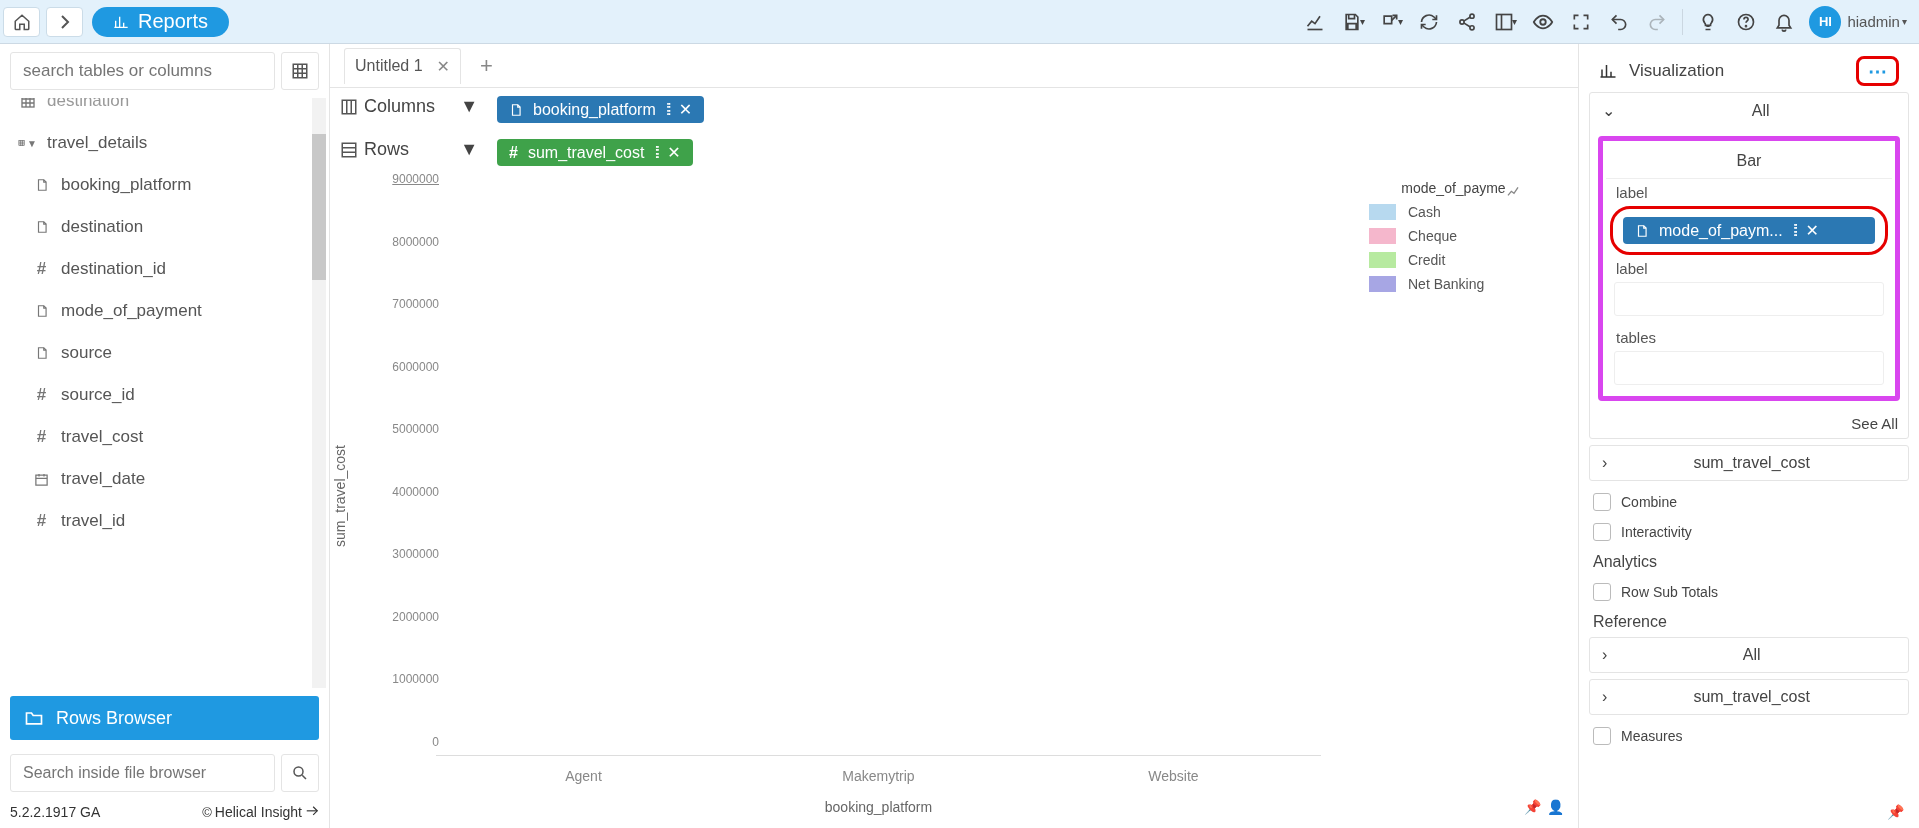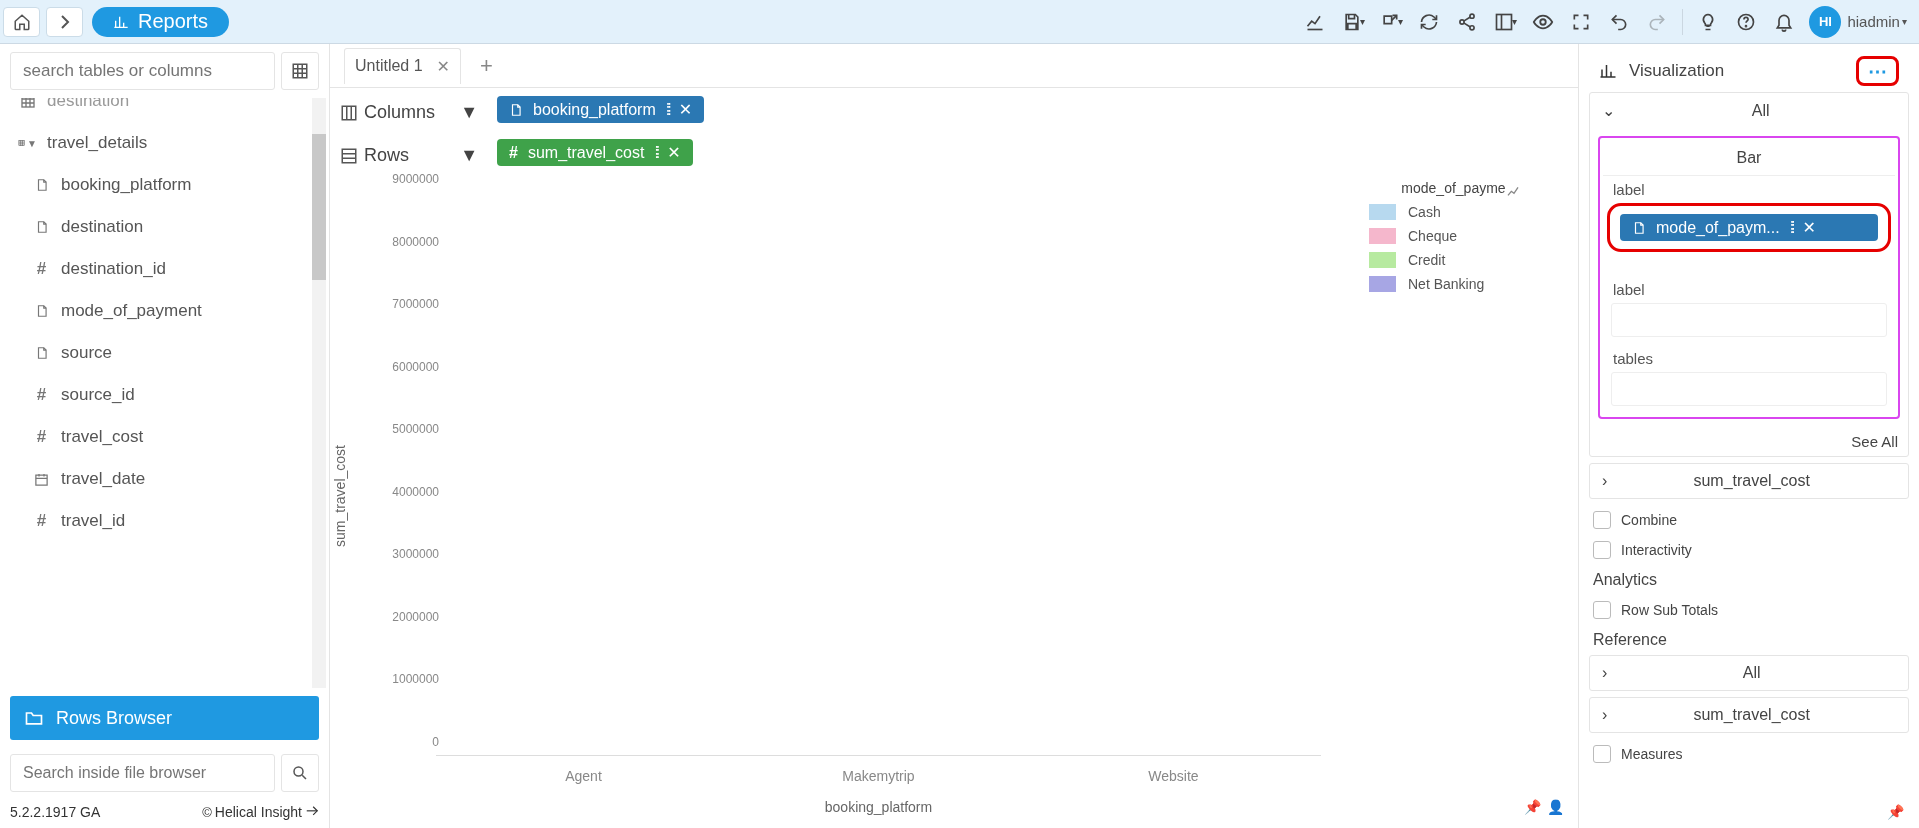--- a/index.html
+++ b/index.html
@@ -40,21 +40,21 @@
 .status-row .right{display:flex;align-items:center;gap:3px}
 
 
 .center{flex:1;display:flex;flex-direction:column;border-right:1px solid #e4e4e4}
 .tabs{display:flex;align-items:center;height:44px;padding-left:14px;border-bottom:1px solid #e4e4e4}
 .tab{display:flex;align-items:center;gap:14px;padding:8px 10px;border:1px solid #e4e4e4;border-bottom:none;border-radius:3px 3px 0 0;font-size:16px;background:#fff}
 .tab .tx{color:#555}
 .tab-close{cursor:pointer;color:#888}
 .tab-add{margin-left:19px;cursor:pointer;font-size:22px;color:#888}
 
-.shelf{display:flex;align-items:flex-end;gap:19px;padding:8px 10px}
+.shelf{display:flex;align-items:flex-start;gap:19px;padding:8px 10px}
 .shelf-label{display:flex;align-items:center;gap:6px;font-size:18px;color:#444;width:138px}
 .shelf-label .caret{margin-left:auto}
 .pill{display:flex;align-items:center;gap:10px;padding:4px 12px;border-radius:4px;color:#fff;font-size:16px}
 .pill.blue{background:#2b78b3}
 .pill.green{background:#3fa24a}
 .pill .drag{letter-spacing:-3px}
 .pill .rm{cursor:pointer}
 
 .chart-area{position:relative;flex:1;margin:0 10px 10px 10px}
 .chart-plot{position:absolute;left:96px;top:19px;right:247px;bottom:62px}
@@ -76,24 +76,24 @@
 .bar-col.c2{left:68%}
 .seg{width:100%}
 
 
 .rpanel{width:340px;padding:6px 10px 10px;display:flex;flex-direction:column;overflow-y:auto}
 .vis-header{display:flex;align-items:center;gap:12px;padding:6px 10px;font-size:17px}
 .vis-header .more{margin-left:auto;width:43px;height:30px;border:3px solid #e60000;border-radius:8px;display:flex;align-items:center;justify-content:center;color:#1f99e1;font-size:19px;font-weight:700}
 .sec-title{font-size:16px;color:#444;padding:6px 4px}
 .card{border:1px solid #e4e4e4;border-radius:3px;margin-bottom:6px}
 .card-h{display:flex;align-items:center;padding:8px 12px;font-size:16px;gap:10px}
-.markbox{border:2px solid #d946ef;border-radius:4px;margin:8px;padding:3px}
+.markbox{border:5px solid #d946ef;border-radius:4px;margin:8px;padding:3px}
 .mark-title{padding:5px 10px;font-size:15px;color:#555}
 .mark-body{min-height:34px;border:1px solid #eee;margin:0 8px 8px;border-radius:3px}
-.color-body{border:3px solid #e60000;border-radius:14px;padding:8px 10px;margin:0 4px 24px}
+.color-body{border:3px solid #e60000;border-radius:20px;padding:8px 10px;margin:0 4px 0}
 .see-all{text-align:right;padding:6px 10px;font-size:15px;color:#444}
 .exp-row{display:flex;align-items:center;padding:8px 12px;border:1px solid #e4e4e4;border-radius:3px;margin-bottom:6px;font-size:16px}
 .exp-row .lbl{flex:1;text-align:center}
 .chk{width:18px;height:18px;border:1px solid #bbb;border-radius:3px;margin-right:10px}
 .rpin{position:absolute;right:14px;bottom:8px;color:#333}
 
 
 svg{display:block}
 </style>
 </head>
@@ -399,21 +399,21 @@
       <div class="axis-y" id="axy">
           <div class="ytick" style="bottom: 0%;">0</div>
           <div class="ytick" style="bottom: 11.1111%;">1000000</div>
           <div class="ytick" style="bottom: 22.2222%;">2000000</div>
           <div class="ytick" style="bottom: 33.3333%;">3000000</div>
           <div class="ytick" style="bottom: 44.4444%;">4000000</div>
           <div class="ytick" style="bottom: 55.5556%;">5000000</div>
           <div class="ytick" style="bottom: 66.6667%;">6000000</div>
           <div class="ytick" style="bottom: 77.7778%;">7000000</div>
           <div class="ytick" style="bottom: 88.8889%;">8000000</div>
-          <div class="ytick" style="bottom: 100%;">9000000</div>
+          <div class="ytick" style="bottom: 100%; text-decoration: underline;">9000000</div>
         </div>
       <div class="chart-plot" id="plot">
           <div style="position: absolute; left: 0px; right: 0px; bottom: 0px; height: 1px; background: rgb(221, 221, 221);"></div>
           <div class="bar-col c0">
             <div class="seg" style="height: 1.66667%; background: rgb(167, 166, 228);"></div>
             <div class="seg" style="height: 1.66667%; background: rgb(183, 234, 160);"></div>
             <div class="seg" style="height: 11.6667%; background: rgb(245, 183, 204);"></div>
             <div class="seg" style="height: 25.5556%; background: rgb(183, 217, 239);"></div>
           </div>
           <div class="bar-col c1">

